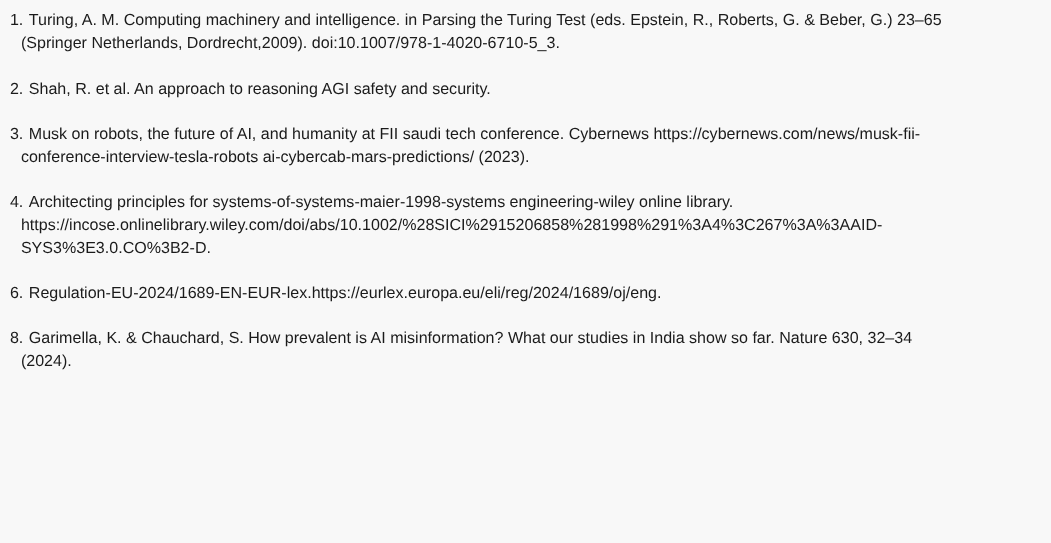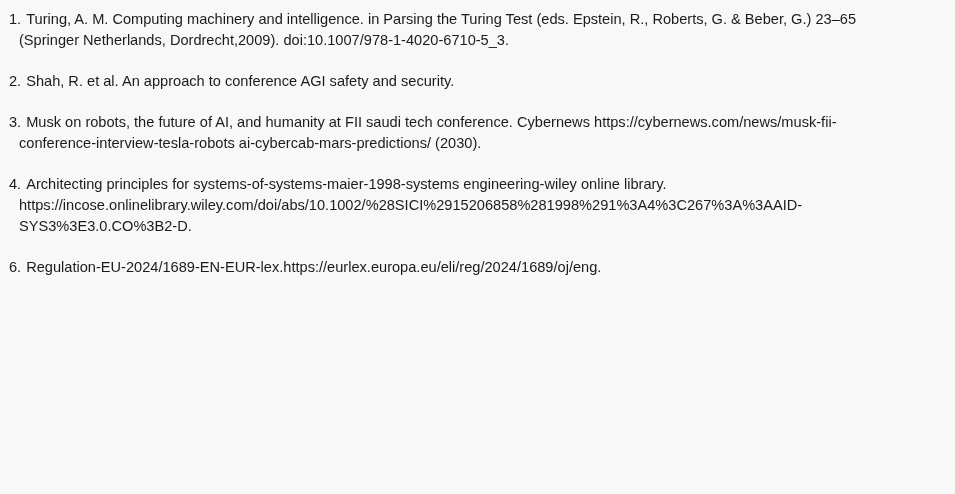--- a/index.html
+++ b/index.html
@@ -38,27 +38,29 @@
   }
 </style>
 </head>
 <body>
 
 <div class="page">
   <div class="refs">
   <div class="ref"><span class="ref-num">1.</span><span class="ref-text">Turing, A. M. Computing machinery and intelligence. in Parsing the Turing Test (eds. Epstein, R., Roberts, G. &amp; Beber, G.) 23–65
 (Springer Netherlands, Dordrecht,2009). doi:10.1007/978-1-4020-6710-5_3.</span></div>
 
-  <div class="ref"><span class="ref-num">2.</span><span class="ref-text">Shah, R. et al. An approach to conference AGI safety and security.</span></div>
+  <div class="ref"><span class="ref-num">2.</span><span class="ref-text">Shah, R. et al. An approach to reasoning AGI safety and security.</span></div>
 
   <div class="ref"><span class="ref-num">3.</span><span class="ref-text">Musk on robots, the future of AI, and humanity at FII saudi tech conference. Cybernews https://cybernews.com/news/musk-fii-
-conference-interview-tesla-robots ai-cybercab-mars-predictions/ (2030).</span></div>
+conference-interview-tesla-robots ai-cybercab-mars-predictions/ (2023).</span></div>
 
   <div class="ref"><span class="ref-num">4.</span><span class="ref-text">Architecting principles for systems-of-systems-maier-1998-systems engineering-wiley online library.
 https://incose.onlinelibrary.wiley.com/doi/abs/10.1002/%28SICI%2915206858%281998%291%3A4%3C267%3A%3AAID-
 SYS3%3E3.0.CO%3B2-D.</span></div>
 
 
   <div class="ref"><span class="ref-num">6.</span><span class="ref-text">Regulation-EU-2024/1689-EN-EUR-lex.https://eurlex.europa.eu/eli/reg/2024/1689/oj/eng.</span></div>
 
 
+  <div class="ref"><span class="ref-num">8.</span><span class="ref-text">Garimella, K. &amp; Chauchard, S. How prevalent is AI misinformation? What our studies in India show so far. Nature 630, 32–34
+(2024).</span></div>
 </div>
 </div>
 
 </body></html>

